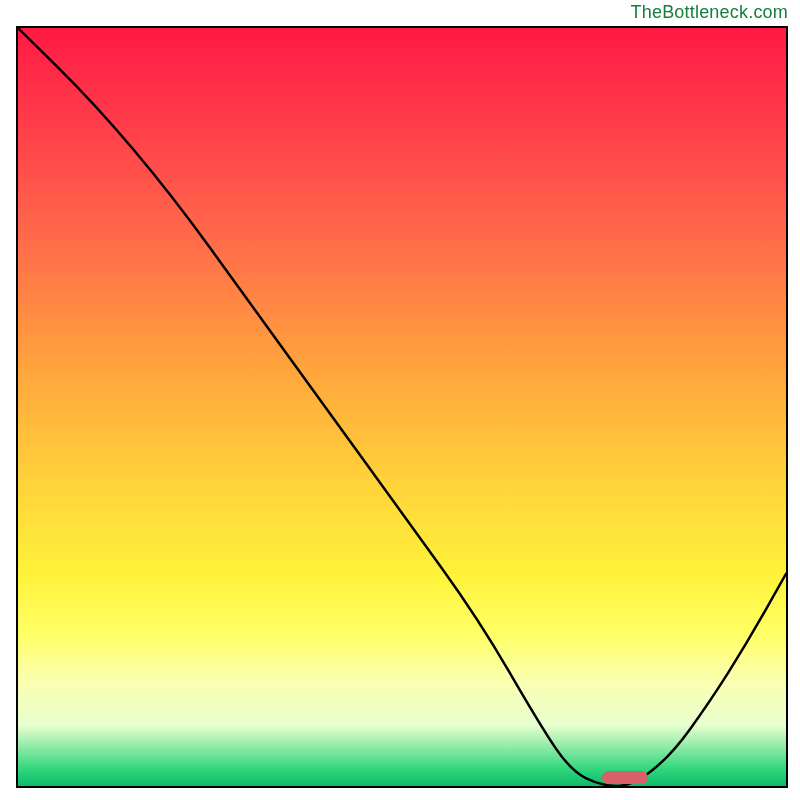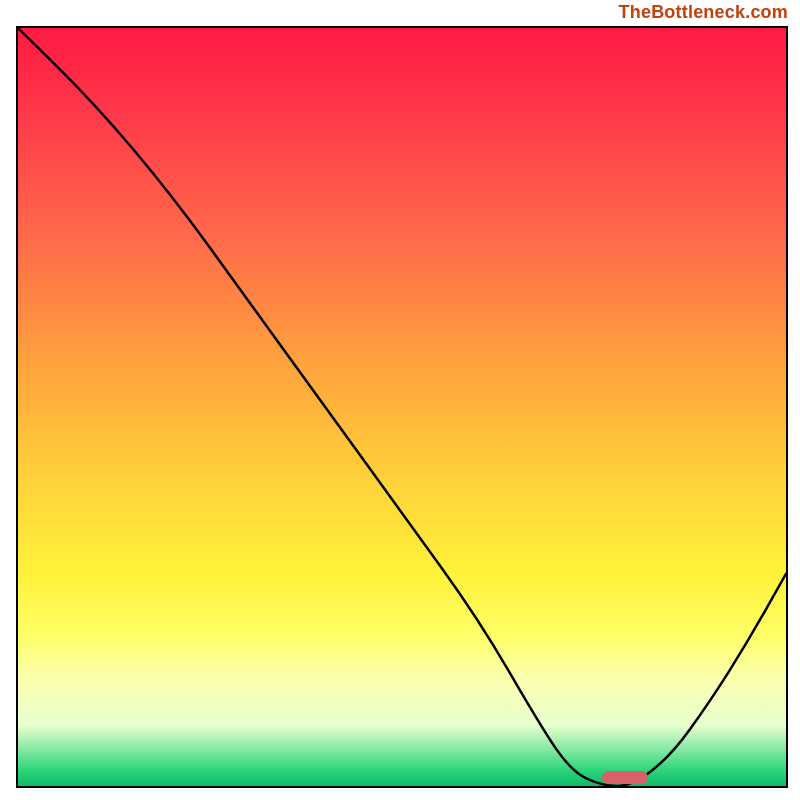--- a/index.html
+++ b/index.html
@@ -9,22 +9,22 @@
     height: 800px;
     background: #ffffff;
     overflow: hidden;
     font-family: Arial, Helvetica, sans-serif;
   }
   .watermark {
     position: absolute;
     top: 2px;
     right: 12px;
     font-size: 18px;
-    font-weight: 700;
-    color: #c2410c;
+    font-weight: 400;
+    color: #15803d;
     letter-spacing: 0.2px;
   }
   .plot-frame {
     position: absolute;
     left: 16px;
     top: 26px;
     width: 772px;
     height: 762px;
     border: 2px solid #000;
     box-sizing: border-box;

